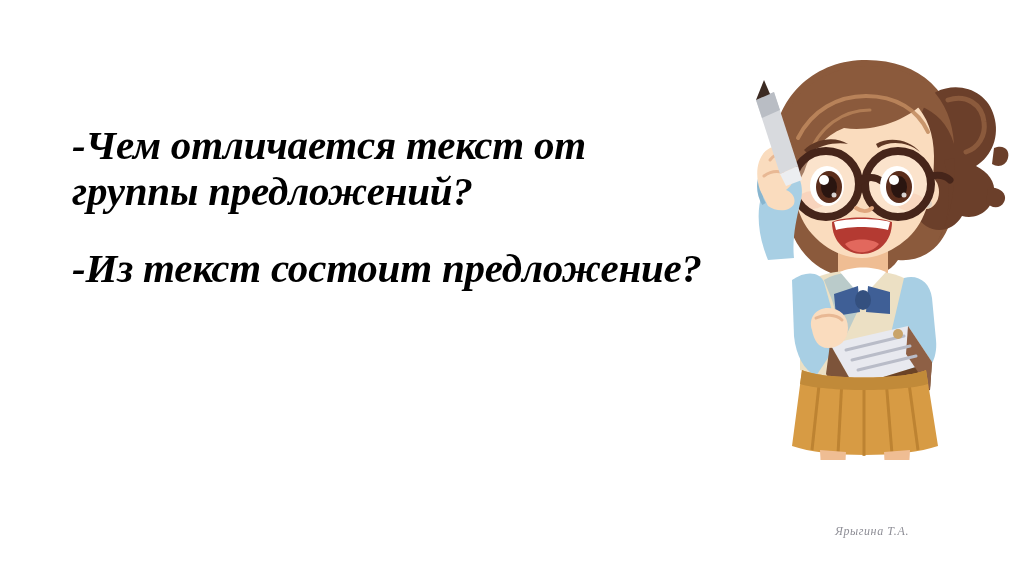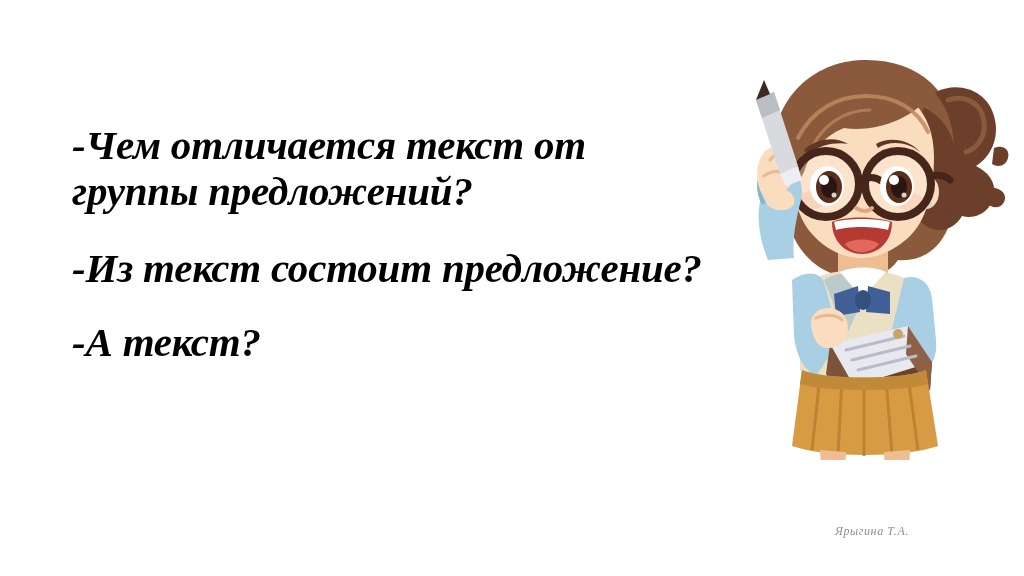--- a/index.html
+++ b/index.html
@@ -80,21 +80,20 @@
 </style>
 </head>
 <body>
 
 <div id="slide">
 
   <div id="questions">
     <p class="question q1">-Чем отличается текст от
 группы предложений?</p>
     <p class="question q2">-Из текст состоит предложение?</p>
-    <p class="question q3">-А текст?</p>
   </div>
 
   <div id="signature">Ярыгина Т.А.</div>
 
   <div id="illustration">
     <svg viewBox="0 0 300 420" xmlns="http://www.w3.org/2000/svg">
 
       <path d="M62 118 C58 62 98 22 150 20 C206 18 243 52 246 104
                C248 136 244 168 236 188 C226 212 206 222 186 220
                C176 236 150 242 128 236 C104 230 86 212 78 188

